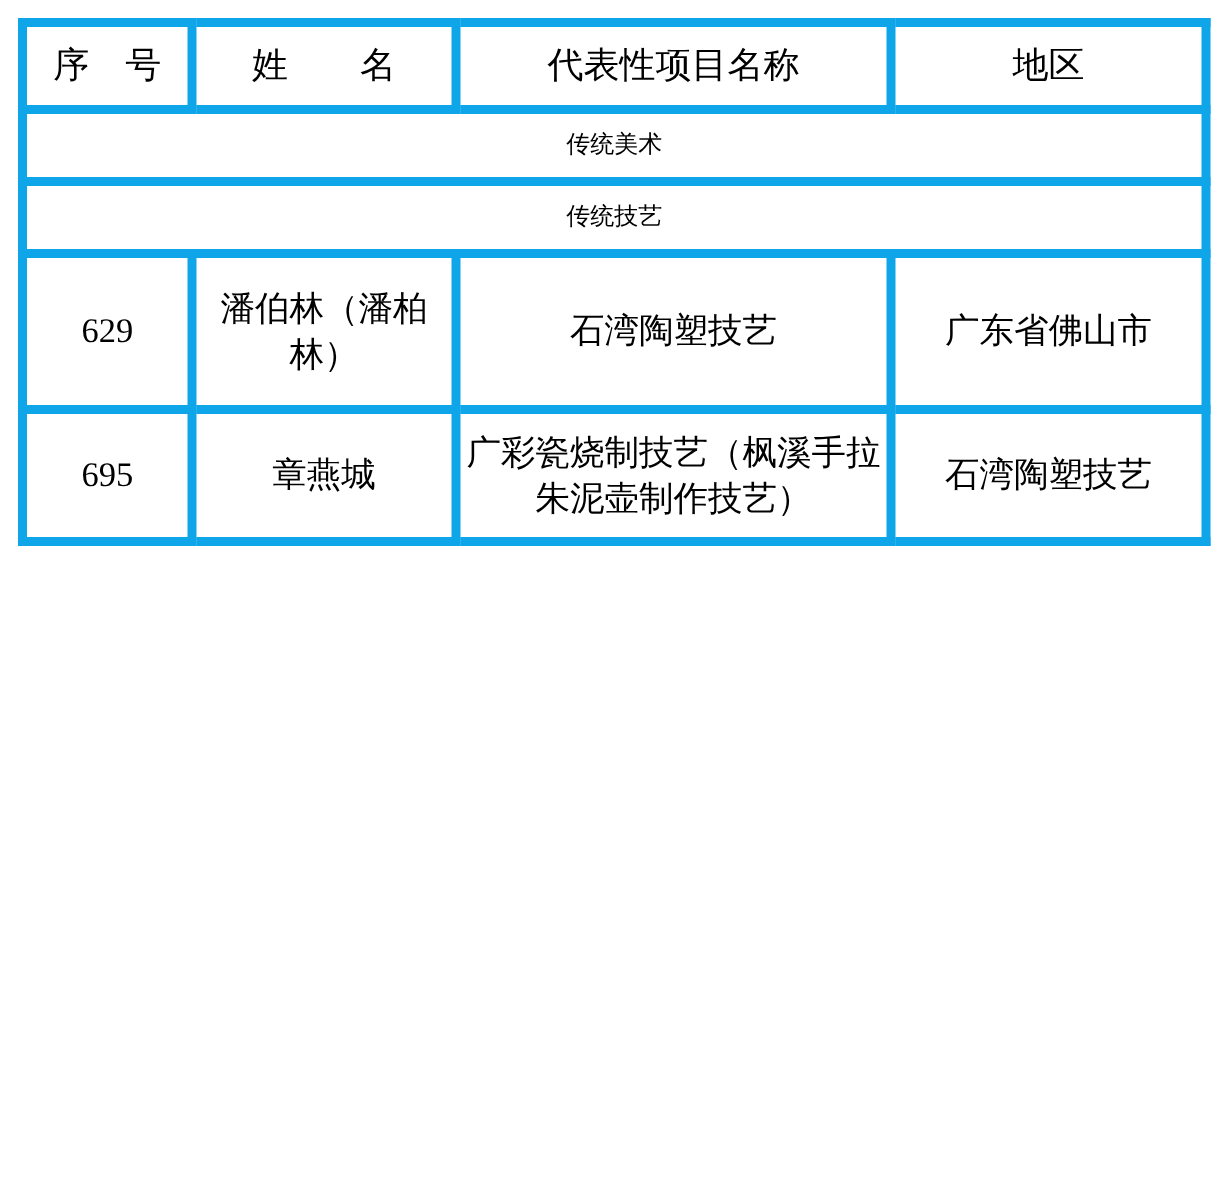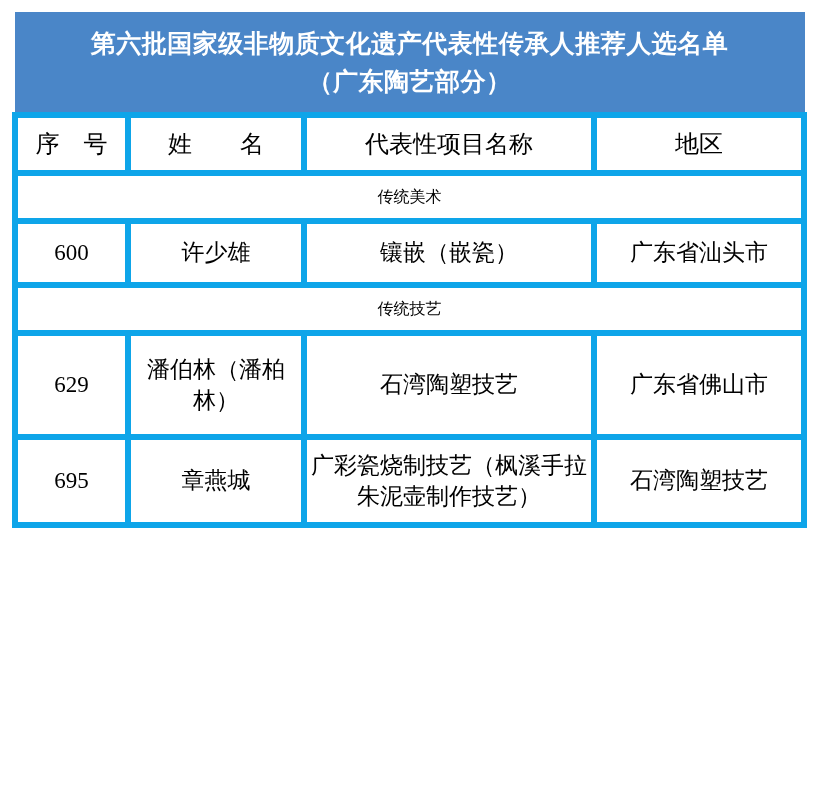--- a/index.html
+++ b/index.html
@@ -70,44 +70,32 @@
 
 <div id="sheet">
   <table class="list">
     <colgroup>
       <col class="col-no">
       <col class="col-name">
       <col class="col-proj">
       <col class="col-area">
     </colgroup>
     <tbody>
-      <tr class="title-row">
-        <td colspan="4">
-          <span class="title-line1">第六批国家级非物质文化遗产代表性传承人推荐人选名单</span>
-          <span class="title-line2">（广东陶艺部分）</span>
-        </td>
-      </tr>
 
       <tr class="header-row">
         <td>序　号</td>
         <td>姓　　名</td>
         <td>代表性项目名称</td>
         <td>地区</td>
       </tr>
 
       <tr class="section-row">
         <td colspan="4">传统美术</td>
       </tr>
 
-      <tr class="cell-row">
-        <td>600</td>
-        <td>许少雄</td>
-        <td>镶嵌（嵌瓷）</td>
-        <td>广东省汕头市</td>
-      </tr>
 
       <tr class="section-row">
         <td colspan="4">传统技艺</td>
       </tr>
 
       <tr class="cell-tall">
         <td>629</td>
         <td>潘伯林（潘柏林）</td>
         <td>石湾陶塑技艺</td>
         <td>广东省佛山市</td>

